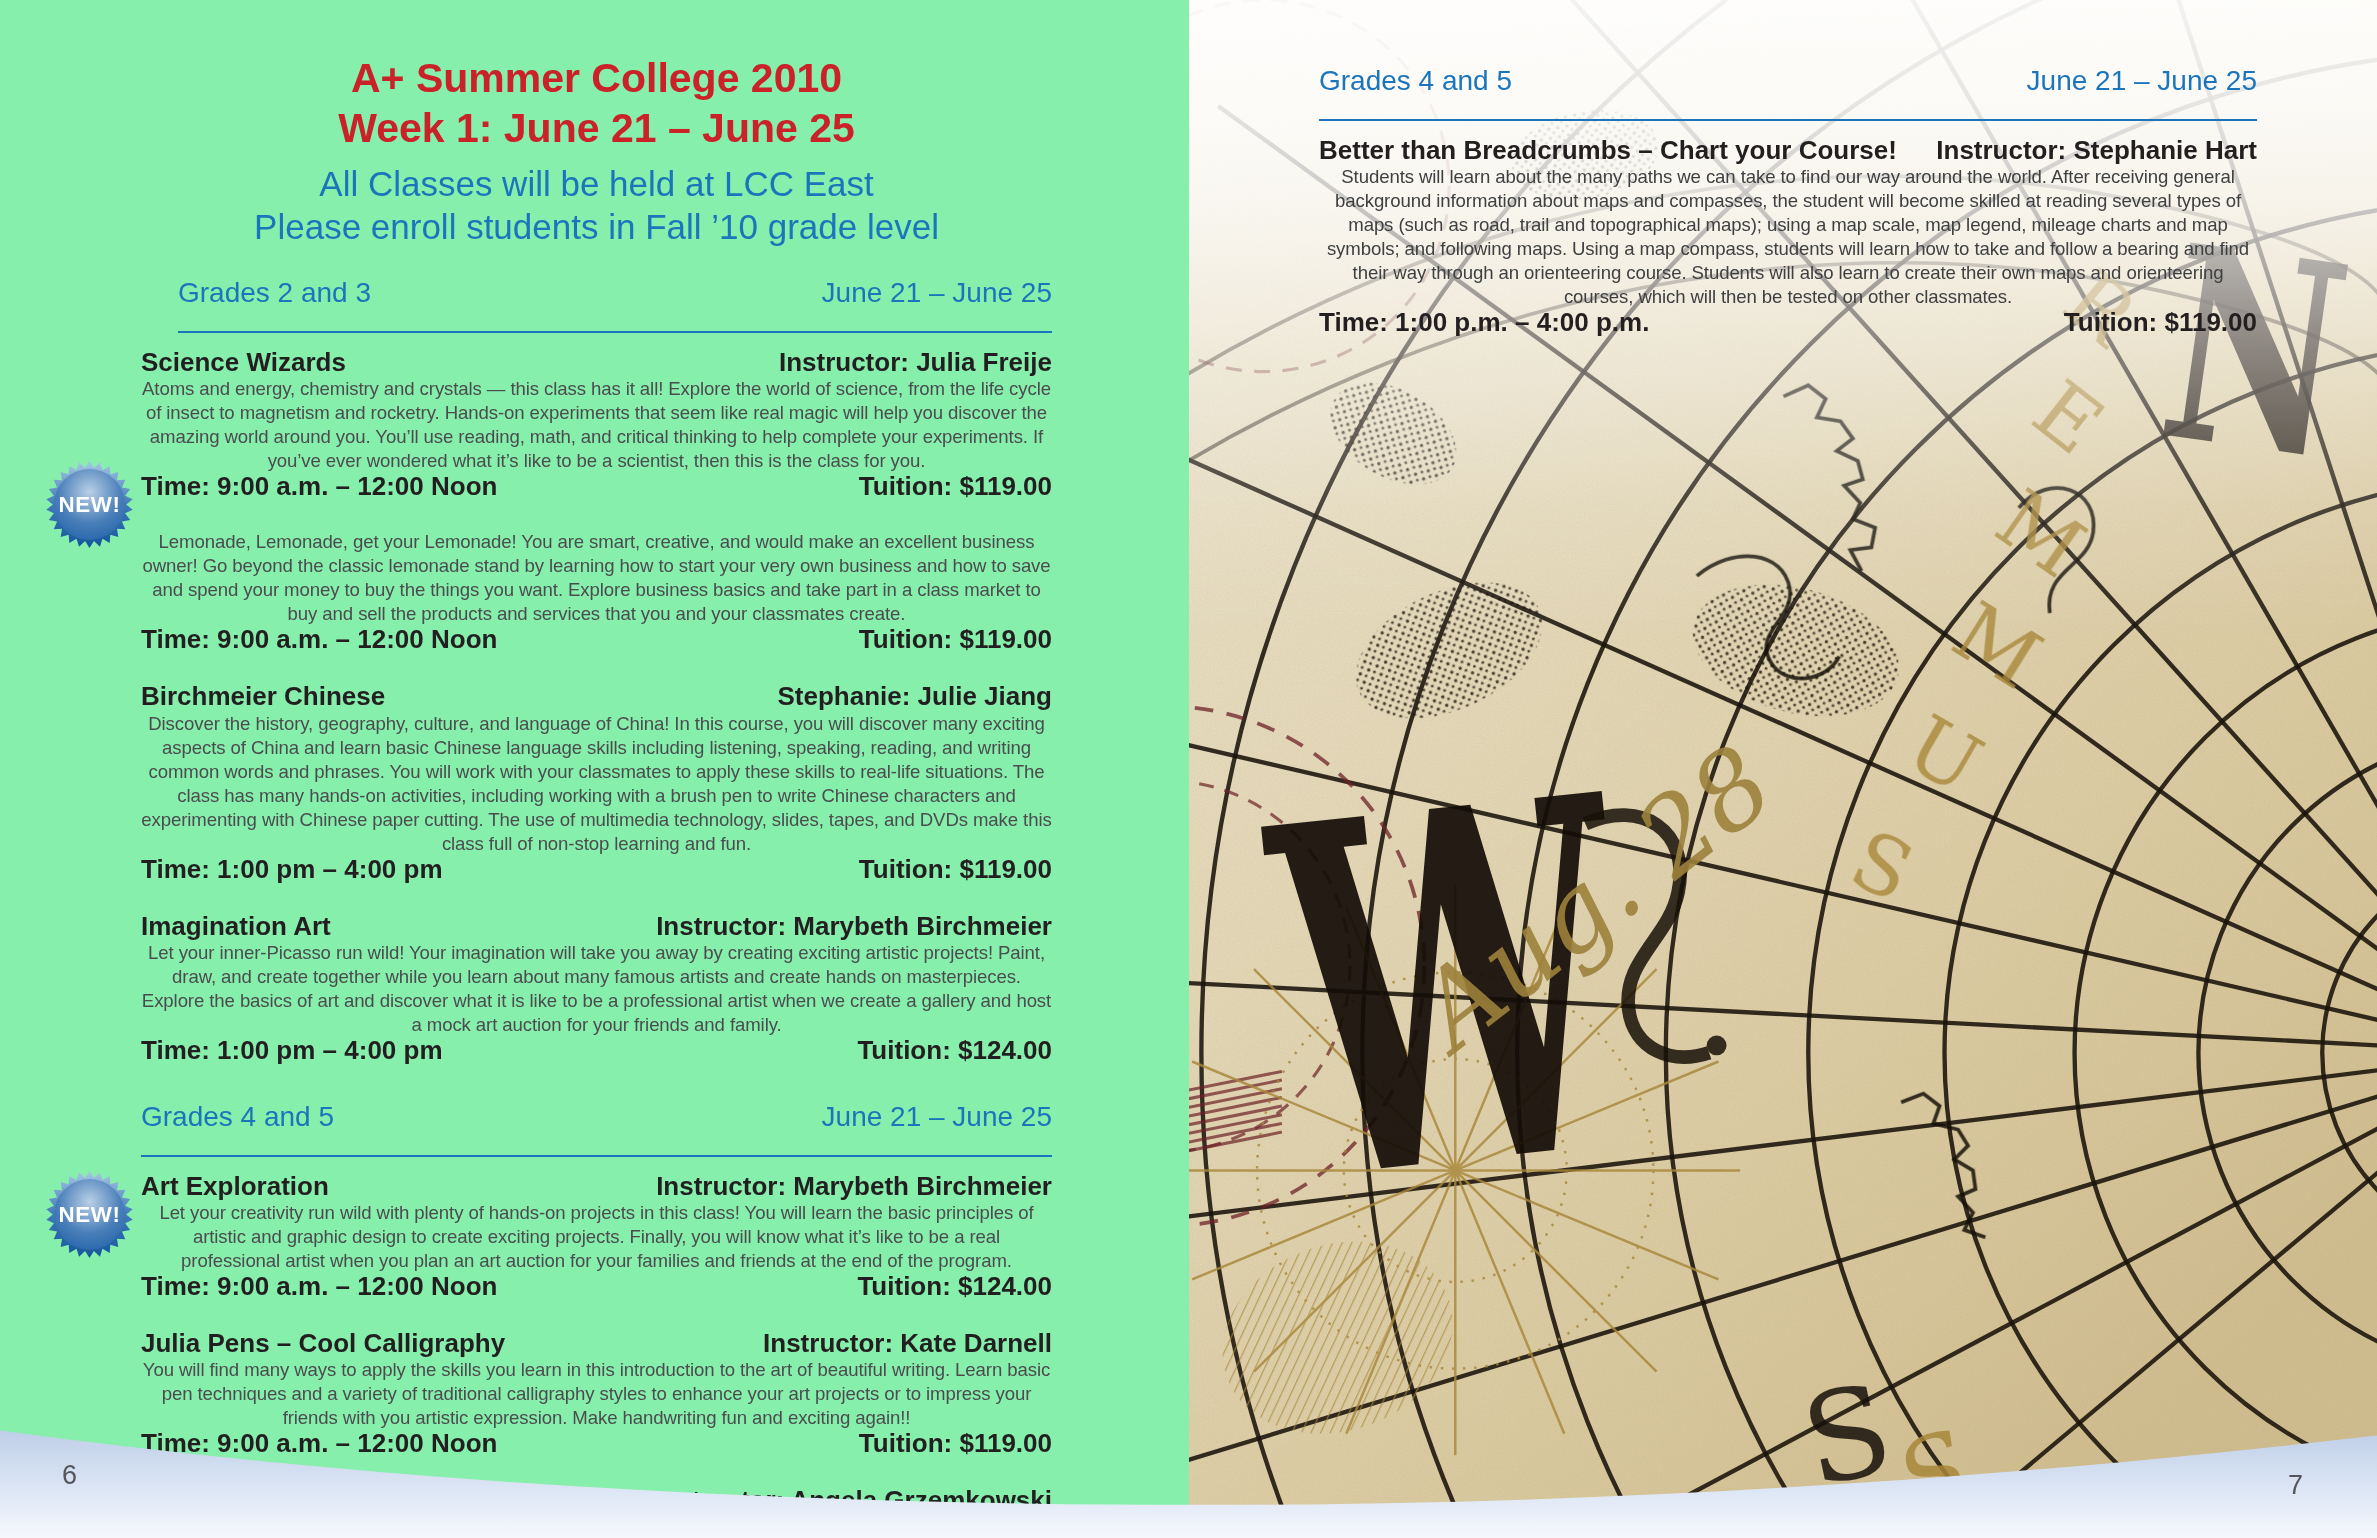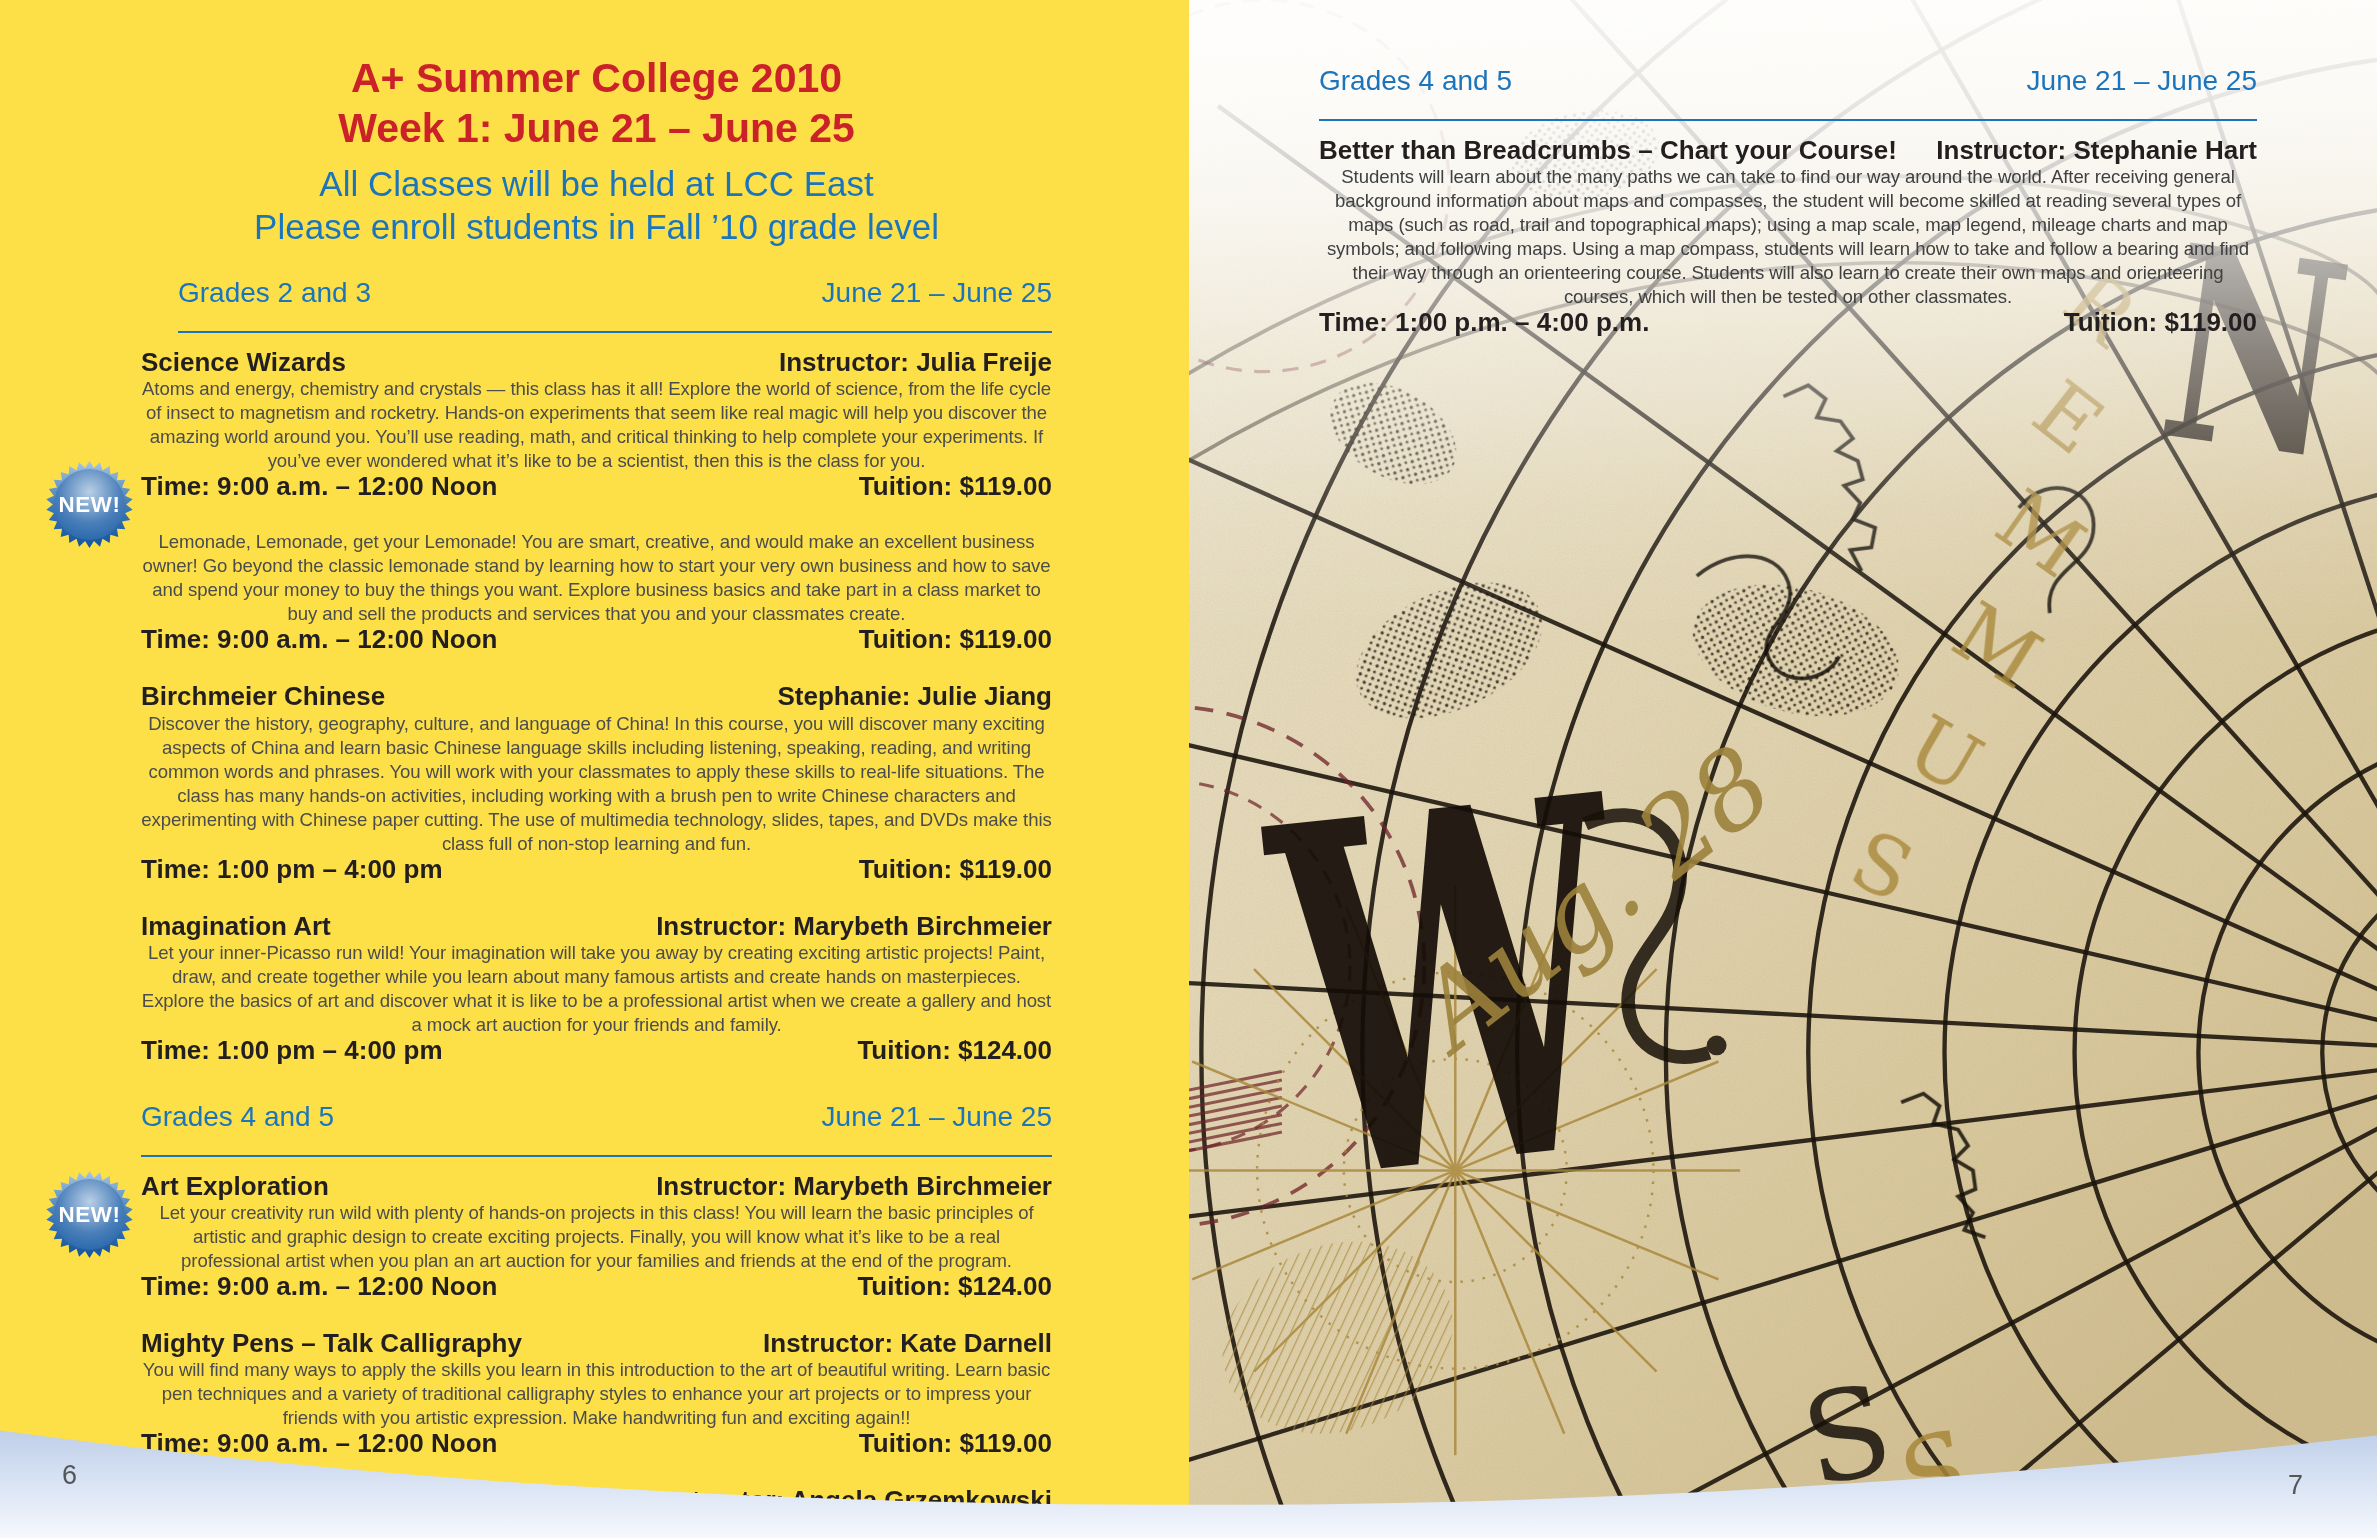--- a/index.html
+++ b/index.html
@@ -1,16 +1,16 @@
 <!DOCTYPE html>
 <html style="font-size:10px"><head>
 <meta charset="utf-8">
 <style>
   html,body{margin:0;padding:0;background:#ffffff;}
-  .spread{position:relative;width:2377px;height:1539px;background:#fde047;overflow:hidden;
+  .spread{position:relative;width:2377px;height:1539px;background:#86efac;overflow:hidden;
           font-family:"Liberation Sans",sans-serif;}
 
   
   .left-col{position:absolute;left:141px;top:53px;width:911px;}
   .t-red{color:#cb2128;font-weight:bold;font-size:41px;line-height:50px;text-align:center;letter-spacing:0;}
   .t-blue{color:#1b75bc;font-size:35px;line-height:43px;text-align:center;font-weight:400;}
   .sec-head{display:flex;justify-content:space-between;align-items:flex-end;color:#1b75bc;
             font-size:28px;line-height:33px;border-bottom:2.5px solid #1b75bc;
             padding-bottom:22px;margin-bottom:16px;font-weight:400;}
   .sec-gap{margin-top:28.5px;margin-left:37px;}
@@ -117,21 +117,21 @@
       </div>
       <p class="c-desc">Let your creativity run wild with plenty of hands-on projects in this class! You will learn the basic principles of artistic and graphic design to create exciting projects. Finally, you will know what it’s like to be a real professional artist when you plan an art auction for your families and friends at the end of the program.</p>
       <div class="c-foot">
         <span>Time: 9:00 a.m. – 12:00 Noon</span>
         <span>Tuition: $124.00</span>
       </div>
     </div>
 
     <div class="course">
       <div class="c-head">
-        <span>Mighty Pens – Talk Calligraphy</span>
+        <span>Julia Pens – Cool Calligraphy</span>
         <span>Instructor: Kate Darnell</span>
       </div>
       <p class="c-desc">You will find many ways to apply the skills you learn in this introduction to the art of beautiful writing. Learn basic pen techniques and a variety of traditional calligraphy styles to enhance your art projects or to impress your friends with you artistic expression. Make handwriting fun and exciting again!!</p>
       <div class="c-foot">
         <span>Time: 9:00 a.m. – 12:00 Noon</span>
         <span>Tuition: $119.00</span>
       </div>
     </div>
 
     <div class="course">

